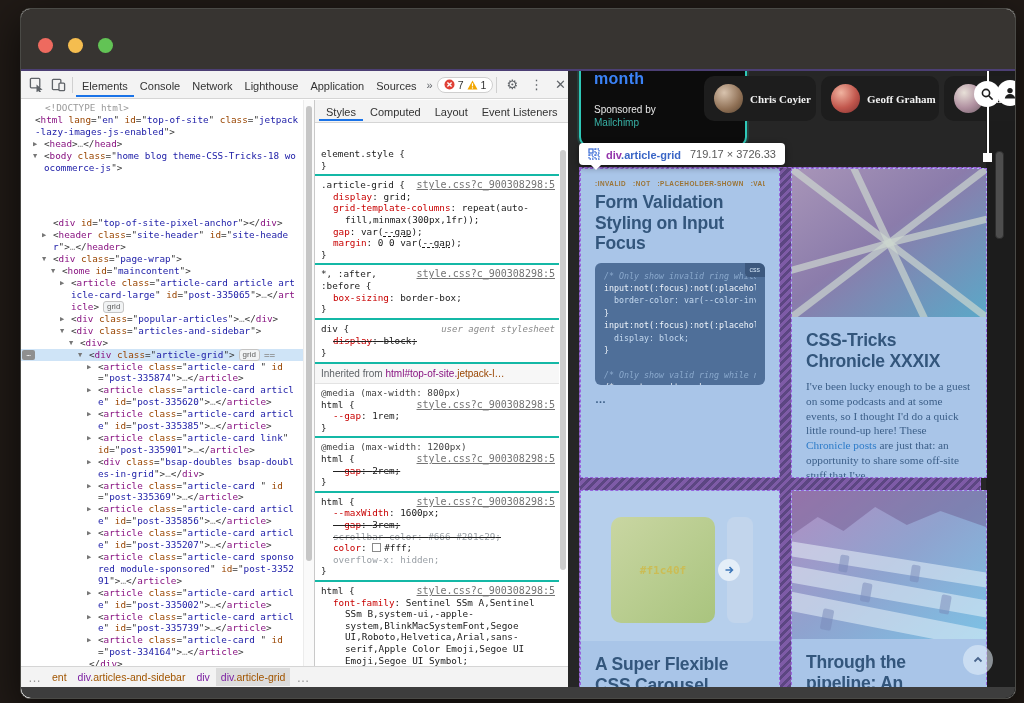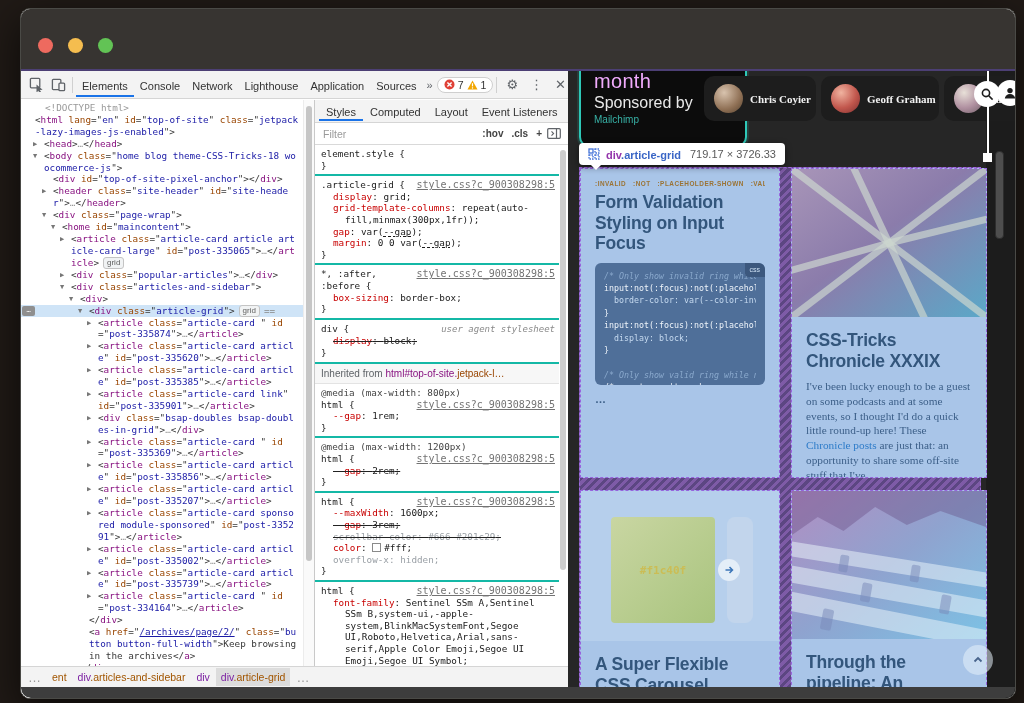--- a/index.html
+++ b/index.html
@@ -78,22 +78,22 @@
   .crumb{padding:3px 5px;white-space:nowrap}
   .crumb.sel{background:#dcdcdc}
   .crumb.dots{color:#999}
   .cr-tag{color:#7b1fa2}.cr-cls{color:#a15501}
 
   
   .page{position:absolute;left:547px;top:62px;width:447px;height:627px;background:#262626;overflow:hidden}
   .right-strip{position:absolute;right:0;top:0;width:29px;height:100%;background:#1c1c1c}
   .promo{position:absolute;left:11px;top:-12px;width:168px;height:88px;background:#0c0c0c;border:2px solid #2ec8b8;
          border-radius:10px;padding:9px 0 0 13px;box-sizing:border-box;box-shadow:0 0 0 2px rgba(46,200,184,.15)}
-  .promo-title{font-size:20px;font-weight:normal;color:#f0abfc;letter-spacing:.3px}
-  .promo-sub{font-size:16px;color:#e8e8e8;margin-top:1px}
+  .promo-title{font-size:16px;font-weight:bold;color:#3b82f6;letter-spacing:.3px}
+  .promo-sub{font-size:10px;color:#e8e8e8;margin-top:16px}
   .promo-link{font-size:10px;color:#38b2a7;margin-top:2px}
   .chip{position:absolute;top:5px;height:45px;background:#1d1d1d;border-radius:10px;display:flex;align-items:center;
         padding:0 10px;gap:7px;box-sizing:border-box}
   .chip0{left:136px;width:112px}.chip1{left:253px;width:118px}.chip2{left:376px;width:71px;border-radius:10px 0 0 10px}
   .chip-avatar{width:29px;height:29px;border-radius:50%;flex:0 0 auto}
   .avc0{background:radial-gradient(circle at 35% 30%,#d8c3ae,#8f7055 60%,#55422f)}
   .avc1{background:radial-gradient(circle at 35% 30%,#f0b3a0,#c2574d 55%,#7e2f2f)}
   .avc2{background:radial-gradient(circle at 35% 30%,#e8e0d8,#b090a0 55%,#706068)}
   .chip-name{font-family:"Liberation Serif",serif;font-weight:bold;font-size:11px;color:#f2f2f2;white-space:nowrap}
   .circle-btn{position:absolute;width:26px;height:26px;border-radius:50%;background:#fff;display:flex;
@@ -132,21 +132,21 @@
   .card-ellipsis{color:#3d6089;margin-top:8px;font-weight:bold;font-size:11px}
   .author-row{margin-top:auto;display:flex;align-items:center;gap:8px;flex:0 0 auto}
   .author-avatar{width:30px;height:30px;border-radius:50%;flex:0 0 auto}
   .avatar-geoff{background:radial-gradient(circle at 40% 30%,#e6c4bc,#b87a72 55%,#7a4a48)}
   .author-line{font-family:"Liberation Serif",serif;font-size:11.5px;color:#5b7ba3}
   .author-name{font-weight:bold;color:#2e4e72;font-style:normal}
   .card-excerpt{font-family:"Liberation Serif",serif;font-size:11.3px;line-height:14.8px;color:#3c5f88;margin-top:8px}
   .card-excerpt .exlink{color:#2e7cc9}
   .card-img{flex:0 0 auto;position:relative;overflow:hidden}
   .imgB{height:148px}.imgC{height:150px;background:#b6cfec}.imgD{height:148px}
-  .demo-swatch{position:absolute;left:30px;top:26px;width:104px;height:106px;border-radius:4px;
+  .demo-swatch{position:absolute;left:30px;top:26px;width:104px;height:106px;border-radius:10px;
                background:linear-gradient(135deg,#c9d6a2,#a9c47e);display:flex;align-items:center;justify-content:center;
                font:bold 11px "DejaVu Sans Mono",monospace;color:#cbbd55}
   .demo-bar{position:absolute;left:146px;top:26px;width:26px;height:106px;border-radius:8px;background:#c2d5ec}
   .demo-btn{position:absolute;left:137px;top:68px;width:22px;height:22px;border-radius:50%;background:#e4eef8;
             display:flex;align-items:center;justify-content:center}
   .scrolltop{position:absolute;left:395px;top:574px;width:30px;height:30px;border-radius:50%;
              background:rgba(230,240,250,.55);display:flex;align-items:center;justify-content:center;z-index:12}
 </style>
 </head>
 <body>
@@ -201,21 +201,21 @@
       <span class="dots">⋮</span>
       <span class="close-x">✕</span>
     </div>
 
     <div class="dt-main">
       <div class="dom-tree" id="dom-tree">
           <div class="dom-row" style="padding-left: 24px;"><span class="c-g">&lt;!DOCTYPE html&gt;</span></div>
           <div class="dom-row" style="padding-left: 14px;"><span class="c-p">&lt;</span><span class="c-t">html</span><span class="c-p"> </span><span class="c-a">lang</span><span class="c-p">="</span><span class="c-v">en</span><span class="c-p">" </span><span class="c-a">id</span><span class="c-p">="</span><span class="c-v">top-of-site</span><span class="c-p">" </span><span class="c-a">class</span><span class="c-p">="</span><span class="c-v">jetpack-lazy-images-js-enabled</span><span class="c-p">"&gt;</span></div>
           <div class="dom-row" style="padding-left: 23px;"><span class="dom-arrow" style="left: 12px;">▶</span><span class="c-p">&lt;</span><span class="c-t">head</span><span class="c-p">&gt;</span><span class="c-g">…</span><span class="c-p">&lt;/</span><span class="c-t">head</span><span class="c-p">&gt;</span></div>
           <div class="dom-row" style="padding-left: 23px;"><span class="dom-arrow" style="left: 12px;">▼</span><span class="c-p">&lt;</span><span class="c-t">body</span><span class="c-p"> </span><span class="c-a">class</span><span class="c-p">="</span><span class="c-v">home blog theme-CSS-Tricks-18 woocommerce-js</span><span class="c-p">"&gt;</span></div>
-          <div class="dom-row" style="padding-left: 32px;"><span class="c-p">&lt;</span><span class="c-t">div</span><span class="c-p"> </span><span class="c-a">id</span><span class="c-p">="</span><span class="c-v">top-of-site-pixel-anchor</span><span class="c-p">"&gt;&lt;/</span><span class="c-t">div</span><span class="c-p">&gt;</span></div>
+          <div class="dom-row" style="padding-left: 32px; margin-top: 44px;"><span class="c-p">&lt;</span><span class="c-t">div</span><span class="c-p"> </span><span class="c-a">id</span><span class="c-p">="</span><span class="c-v">top-of-site-pixel-anchor</span><span class="c-p">"&gt;&lt;/</span><span class="c-t">div</span><span class="c-p">&gt;</span></div>
           <div class="dom-row" style="padding-left: 32px;"><span class="dom-arrow" style="left: 21px;">▶</span><span class="c-p">&lt;</span><span class="c-t">header</span><span class="c-p"> </span><span class="c-a">class</span><span class="c-p">="</span><span class="c-v">site-header</span><span class="c-p">" </span><span class="c-a">id</span><span class="c-p">="</span><span class="c-v">site-header</span><span class="c-p">"&gt;</span><span class="c-g">…</span><span class="c-p">&lt;/</span><span class="c-t">header</span><span class="c-p">&gt;</span></div>
           <div class="dom-row" style="padding-left: 32px;"><span class="dom-arrow" style="left: 21px;">▼</span><span class="c-p">&lt;</span><span class="c-t">div</span><span class="c-p"> </span><span class="c-a">class</span><span class="c-p">="</span><span class="c-v">page-wrap</span><span class="c-p">"&gt;</span></div>
           <div class="dom-row" style="padding-left: 41px;"><span class="dom-arrow" style="left: 30px;">▼</span><span class="c-p">&lt;</span><span class="c-t">home</span><span class="c-p"> </span><span class="c-a">id</span><span class="c-p">="</span><span class="c-v">maincontent</span><span class="c-p">"&gt;</span></div>
           <div class="dom-row" style="padding-left: 50px;"><span class="dom-arrow" style="left: 39px;">▶</span><span class="c-p">&lt;</span><span class="c-t">article</span><span class="c-p"> </span><span class="c-a">class</span><span class="c-p">="</span><span class="c-v">article-card article article-card-large</span><span class="c-p">" </span><span class="c-a">id</span><span class="c-p">="</span><span class="c-v">post-335065</span><span class="c-p">"&gt;</span><span class="c-g">…</span><span class="c-p">&lt;/</span><span class="c-t">article</span><span class="c-p">&gt;</span><span class="dom-badge">grid</span></div>
           <div class="dom-row" style="padding-left: 50px;"><span class="dom-arrow" style="left: 39px;">▶</span><span class="c-p">&lt;</span><span class="c-t">div</span><span class="c-p"> </span><span class="c-a">class</span><span class="c-p">="</span><span class="c-v">popular-articles</span><span class="c-p">"&gt;</span><span class="c-g">…</span><span class="c-p">&lt;/</span><span class="c-t">div</span><span class="c-p">&gt;</span></div>
           <div class="dom-row" style="padding-left: 50px;"><span class="dom-arrow" style="left: 39px;">▼</span><span class="c-p">&lt;</span><span class="c-t">div</span><span class="c-p"> </span><span class="c-a">class</span><span class="c-p">="</span><span class="c-v">articles-and-sidebar</span><span class="c-p">"&gt;</span></div>
           <div class="dom-row" style="padding-left: 59px;"><span class="dom-arrow" style="left: 48px;">▼</span><span class="c-p">&lt;</span><span class="c-t">div</span><span class="c-p">&gt;</span></div>
           <div class="dom-row sel" style="padding-left: 68px;"><span class="dom-arrow" style="left: 57px;">▼</span><span class="c-p">&lt;</span><span class="c-t">div</span><span class="c-p"> </span><span class="c-a">class</span><span class="c-p">="</span><span class="c-v">article-grid</span><span class="c-p">"&gt;</span><span class="dom-badge">grid</span><span class="dom-mark">==</span><span class="row-dots">…</span></div>
           <div class="dom-row" style="padding-left: 77px;"><span class="dom-arrow" style="left: 66px;">▶</span><span class="c-p">&lt;</span><span class="c-t">article</span><span class="c-p"> </span><span class="c-a">class</span><span class="c-p">="</span><span class="c-v">article-card </span><span class="c-p">" </span><span class="c-a">id</span><span class="c-p">="</span><span class="c-v">post-335874</span><span class="c-p">"&gt;</span><span class="c-g">…</span><span class="c-p">&lt;/</span><span class="c-t">article</span><span class="c-p">&gt;</span></div>
           <div class="dom-row" style="padding-left: 77px;"><span class="dom-arrow" style="left: 66px;">▶</span><span class="c-p">&lt;</span><span class="c-t">article</span><span class="c-p"> </span><span class="c-a">class</span><span class="c-p">="</span><span class="c-v">article-card article</span><span class="c-p">" </span><span class="c-a">id</span><span class="c-p">="</span><span class="c-v">post-335620</span><span class="c-p">"&gt;</span><span class="c-g">…</span><span class="c-p">&lt;/</span><span class="c-t">article</span><span class="c-p">&gt;</span></div>
@@ -238,33 +238,20 @@
         </div>
       <div class="styles-pane">
         <div class="style-tabs">
           <span id="style-tabs-list" style="display:flex">
               <span class="st-tab active">Styles</span>
               <span class="st-tab">Computed</span>
               <span class="st-tab">Layout</span>
               <span class="st-tab">Event Listeners</span>
             </span>
           <span class="dt-more">»</span>
-        </div>
-        <div class="filter-row">
-          <input class="filter-input" placeholder="Filter" style="">
-          <span class="filter-ctrl">:hov</span>
-          <span class="filter-ctrl">.cls</span>
-          <span class="filter-ctrl">+</span>
-          <span class="icon-btn" style="width:16px">
-            <svg width="14" height="11" viewBox="0 0 14 11">
-                <rect x="0.7" y="0.7" width="12.6" height="9.6" rx="1" fill="none" stroke="#5f6368" stroke-width="1.2"></rect>
-                <line x1="9.5" y1="1" x2="9.5" y2="10" stroke="#5f6368" stroke-width="1.2"></line>
-                <path d="M4.5 3.4 L6.6 5.5 L4.5 7.6" fill="none" stroke="#5f6368" stroke-width="1.1"></path>
-              </svg>
-          </span>
         </div>
         <div class="rules" id="rules">
             <div class="rule">
               <div class="rule-head">
                 <span class="sel-text">element.style {</span>
               </div>
               <div>}</div>
             </div>
             <div class="rule">
               <div class="rule-head">

